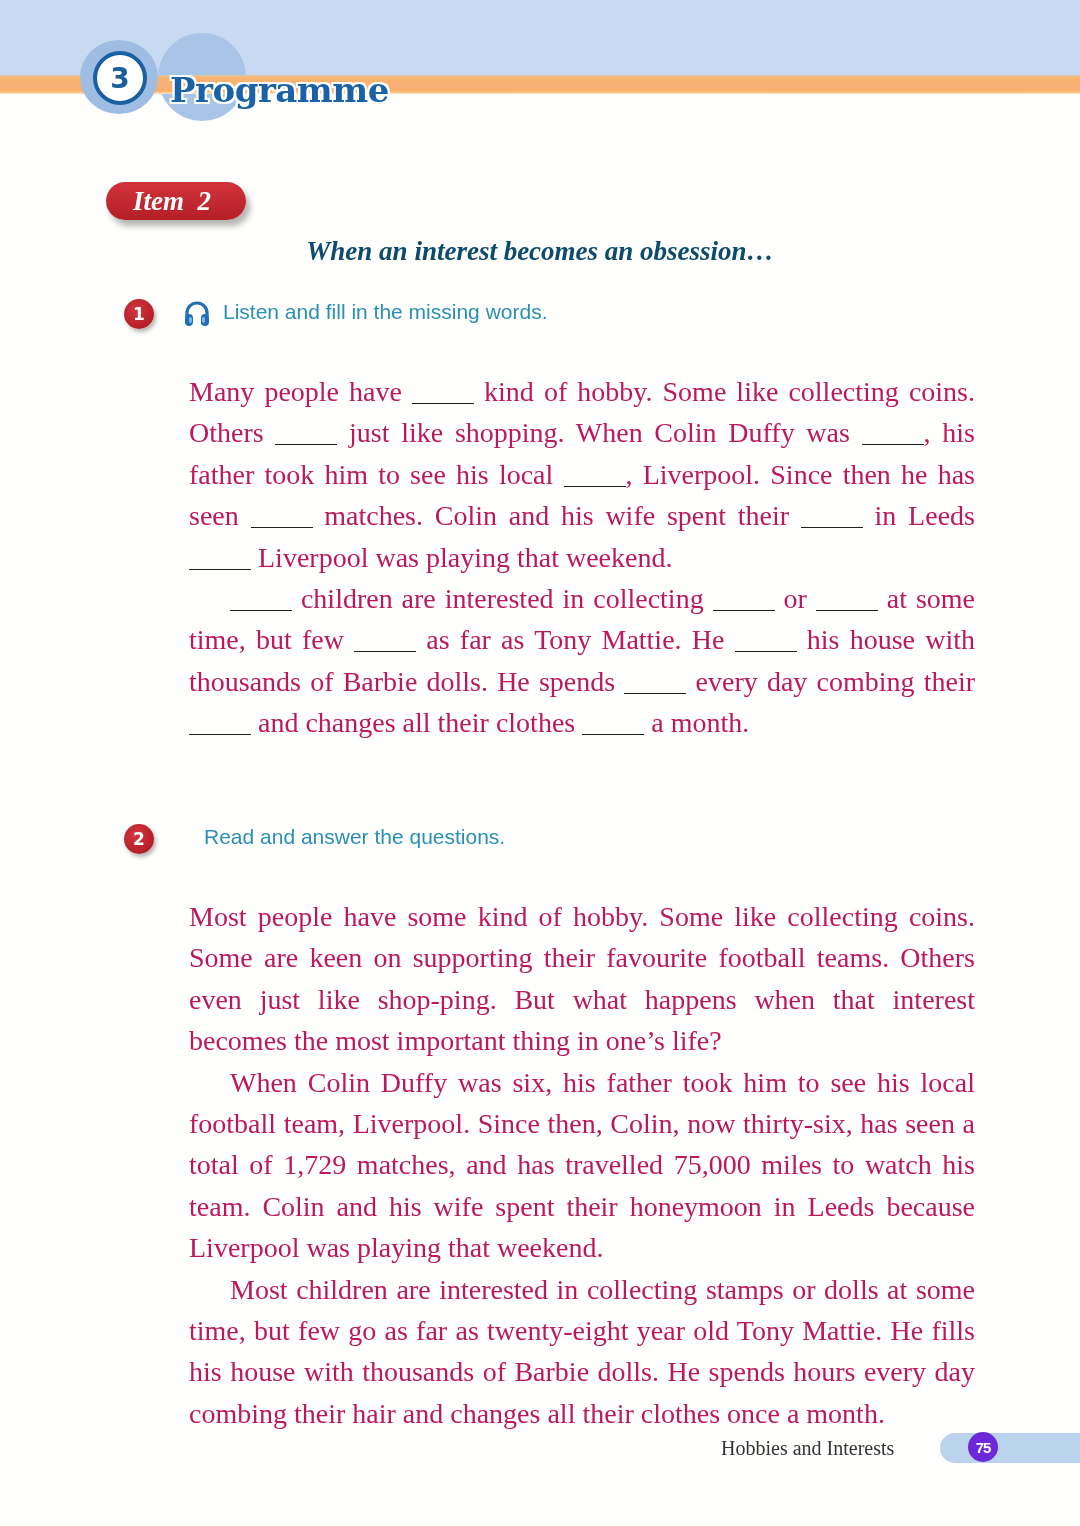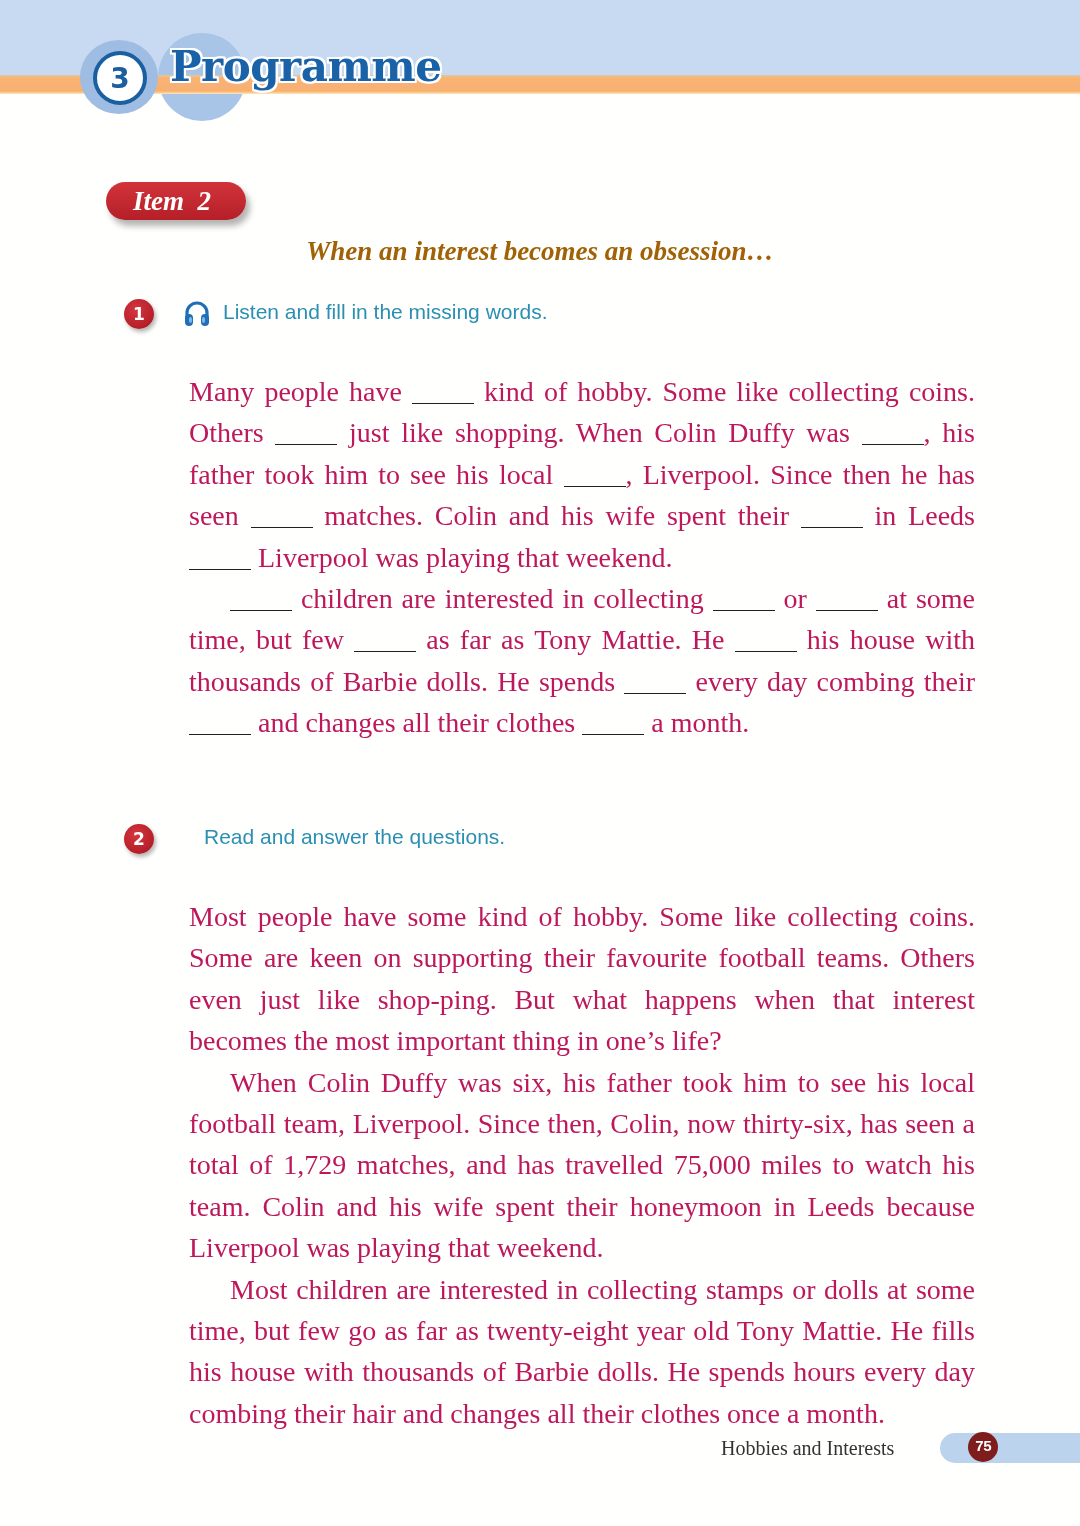--- a/index.html
+++ b/index.html
@@ -10,33 +10,33 @@
   .header-band { position: absolute; left: 0; top: 0; width: 1080px; height: 76px; background: #c8daf1; }
   .header-stripe { position: absolute; left: 0; top: 75px; width: 1080px; height: 19px;
     background: linear-gradient(to bottom, #d8c8b0 0%, #fbb46c 15%, #f7b078 60%, #f9b266 85%, #fde6c4 100%); }
   .header-bigcircle { position: absolute; left: 158px; top: 33px; width: 88px; height: 88px; border-radius: 50%;
     background: #a8c4e6; }
   .header-lowcircle { position: absolute; left: 80px; top: 40px; width: 78px; height: 74px; border-radius: 50%;
     background: #9fbde3; }
   .unit-badge { position: absolute; left: 93px; top: 51px; width: 54px; height: 54px; border-radius: 50%;
     background: #fff; border: 4px solid #1a5fa0; display: flex; align-items: center; justify-content: center;
     font-family: "DejaVu Sans", sans-serif; font-weight: bold; font-size: 28px; color: #1a5fa0; }
-  .unit-title { position: absolute; left: 170px; top: 42px; font-family: "DejaVu Serif", serif; font-weight: bold;
-    font-size: 42px; color: #1a62a8; letter-spacing: -0.5px;
+  .unit-title { position: absolute; left: 170px; top: 70px; font-family: "DejaVu Serif", serif; font-weight: bold;
+    font-size: 34px; color: #1a62a8; letter-spacing: -0.5px;
     text-shadow: 2px 0 0 #fff, -2px 0 0 #fff, 0 2px 0 #fff, 0 -2px 0 #fff, 2px 2px 0 #fff, -2px -2px 0 #fff, 2px -2px 0 #fff, -2px 2px 0 #fff; }
 
   
   .item-pill { position: absolute; left: 106px; top: 162px; width: 140px; height: 38px; border-radius: 19px;
     background: linear-gradient(to bottom, #d2333a, #b51f28); box-shadow: 4px 6px 6px rgba(0,0,0,0.3);
     display: flex; align-items: center; padding-left: 27px;
     font-family: "Liberation Serif", serif; font-style: italic; font-weight: bold; font-size: 27px; color: #fff; margin-top: 20px; }
 
   
   .lesson-title { position: absolute; left: 0; width: 1080px; top: 236px; text-align: center;
-    font-family: "Liberation Serif", serif; font-style: italic; font-weight: bold; font-size: 27px; color: #a16207; }
+    font-family: "Liberation Serif", serif; font-style: italic; font-weight: bold; font-size: 27px; color: #0c4a6e; }
 
   
   .ex-num { position: absolute; width: 30px; height: 30px; border-radius: 50%;
     background: radial-gradient(circle at 40% 35%, #d4363f, #a8141f); box-shadow: 2px 3px 4px rgba(0,0,0,0.3);
     display: flex; align-items: center; justify-content: center;
     font-family: "DejaVu Sans", sans-serif; font-weight: bold; font-size: 17px; color: #fff; }
   .ex-label { position: absolute; font-family: "Liberation Sans", sans-serif; font-size: 21px; color: #2a8fb3; }
   .headphone-icon { position: absolute; left: 183px; top: 300px; width: 28px; height: 28px; }
 
   
@@ -45,22 +45,22 @@
   .text-block p { text-align: justify; }
   .text-block p.indent { text-indent: 41px; }
   .blank { display: inline-block; width: 62px; border-bottom: 1.5px solid #231f20; height: 1em; vertical-align: -3px; }
 
   
   .footer-label { position: absolute; left: 721px; top: 1437px; font-family: "Liberation Serif", serif;
     font-size: 20px; color: #333; }
   .footer-bar { position: absolute; left: 940px; top: 1433px; width: 140px; height: 30px;
     background: #bcd3ee; border-radius: 15px 0 0 15px; }
   .page-num { position: absolute; left: 968px; top: 1432px; width: 30px; height: 30px; border-radius: 50%;
-    background: #7f1d1d; color: #fff; display: flex; align-items: center; justify-content: center;
-    font-family: Liberation Mono, monospace; font-weight: bold; font-size: 15px; letter-spacing: -1px; }
+    background: #6d28d9; color: #fff; display: flex; align-items: center; justify-content: center;
+    font-family: Liberation Sans, sans-serif; font-weight: bold; font-size: 15px; letter-spacing: -1px; }
 </style>
 </head>
 <body>
 
 <div class="header-band"></div>
 <div class="header-bigcircle"></div>
 <div class="header-stripe"></div>
 <div class="header-lowcircle"></div>
 <div class="unit-badge">3</div>
 <div class="unit-title">Programme</div>

